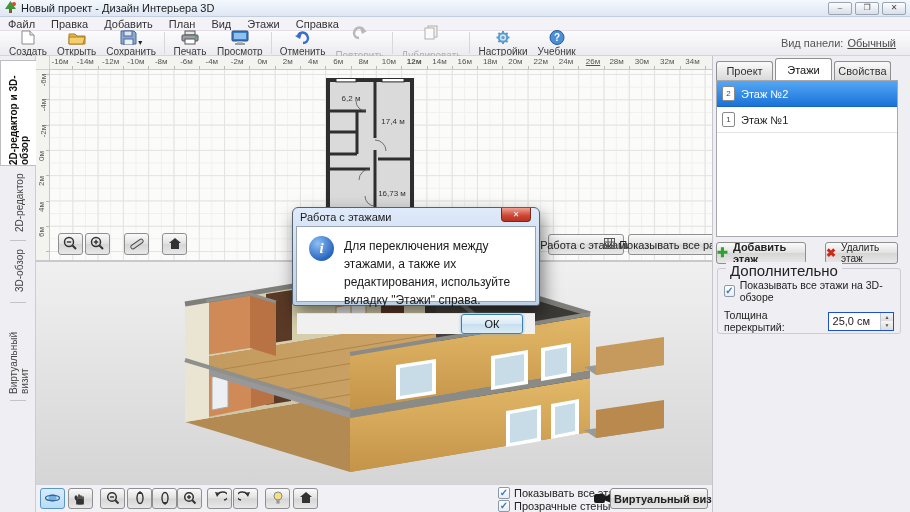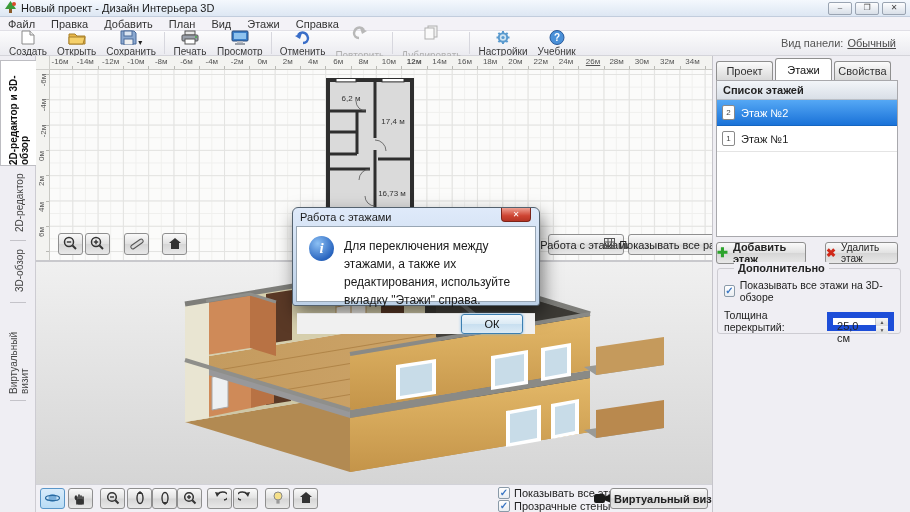--- a/index.html
+++ b/index.html
@@ -99,23 +99,23 @@
   .fico { width:13px; height:15px; background:#fff; border:1px solid #8a8a8a; border-radius:2px; font-size:8px; color:#444;
     display:inline-flex; align-items:center; justify-content:center; }
 
   .rbtn { position:absolute; height:22px; border:1px solid #8f8f8f; border-radius:3px;
     background:linear-gradient(#fafafa,#e2e2e2 48%,#d6d6d6 52%,#e8e8e8);
     display:flex; align-items:center; justify-content:center; gap:5px; font-size:11px; }
   .plus { color:#2ca32c; font-weight:bold; font-size:13px; line-height:10px; }
   .cross { color:#d02818; font-weight:bold; font-size:12px; line-height:10px; }
 
   .fieldset { position:absolute; left:4px; top:212px; width:184px; height:66px; border:1px solid #cdccd2; border-radius:3px; padding:4px 6px; }
-  .fieldset .legend { position:absolute; top:-7px; left:16px; background:#efeef3; padding:0 4px; font-weight:bold; font-size:11px; color:#222; }
+  .fieldset .legend { position:absolute; top:-7px; left:8px; background:#efeef3; padding:0 4px; font-weight:normal; font-size:15px; color:#222; }
   .frow { display:flex; align-items:center; gap:5px; margin-top:6px; font-size:11px; color:#222; }
-  .spin { margin-left:auto; display:flex; align-items:stretch; border:6px solid #1d4ed8; background:#fff; height:19px; width:72px; }
+  .spin { margin-left:auto; display:flex; align-items:stretch; border:1px solid #1d4ed8; background:#fff; height:19px; width:72px; }
   .spin .val { flex:1; padding:2px 4px; font-size:11px; color:#222; }
   .spin .arrows { width:13px; display:flex; flex-direction:column; border-left:1px solid #c0c6cf; }
   .spin .arrows div { flex:1; font-size:5px; line-height:8px; text-align:center; color:#555; background:linear-gradient(#f6f6f6,#dcdcdc); }
 
   
   .dialog { position:absolute; left:292px; top:207px; width:248px; height:99px; z-index:60;
     background:linear-gradient(#dfeafa,#bcd0e6); border:1px solid #54626f; border-radius:6px 6px 3px 3px;
     box-shadow:3px 8px 18px rgba(0,0,0,.5); padding:3px; }
   .dtitle { height:15px; font-size:11px; color:#1a1a1a; padding-left:4px; }
   .dclose { position:absolute; right:8px; top:0px; width:30px; height:14px; border:1px solid #7c241a; border-top:none;
@@ -535,21 +535,20 @@
   </div>
 
   <div class="rightpanel">
     <div class="rtabs">
       <div class="rtab">Проект</div>
       <div class="rtab active">Этажи</div>
       <div class="rtab">Свойства</div>
     </div>
 
     <div class="floorsbox">
-      <div class="floorshead">Список этажей</div>
       <div class="flooritem selected">
         <span class="fico">2</span>
         <span>Этаж №2</span>
       </div>
       <div class="flooritem">
         <span class="fico">1</span>
         <span>Этаж №1</span>
       </div>
     </div>
 

